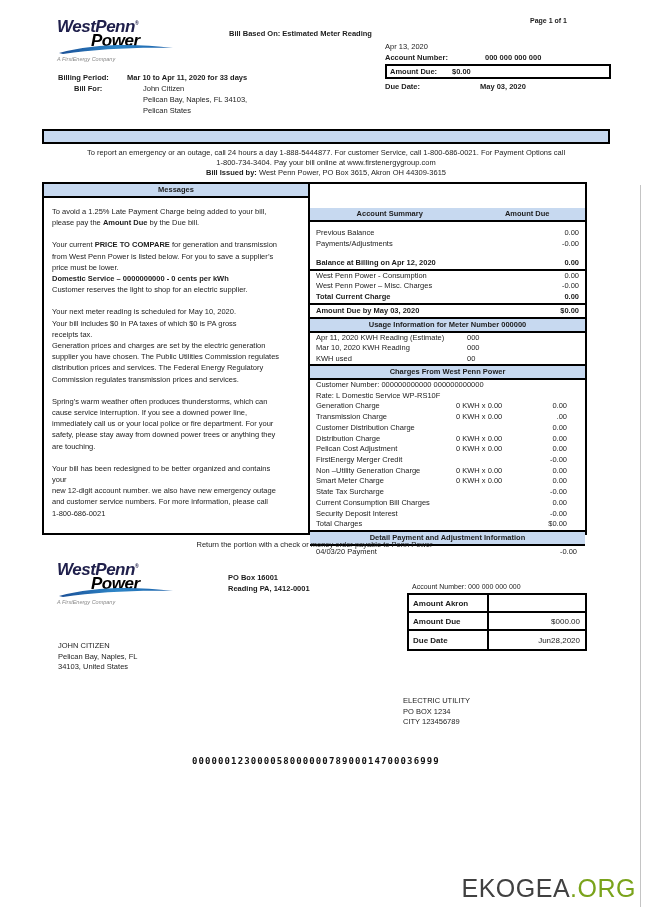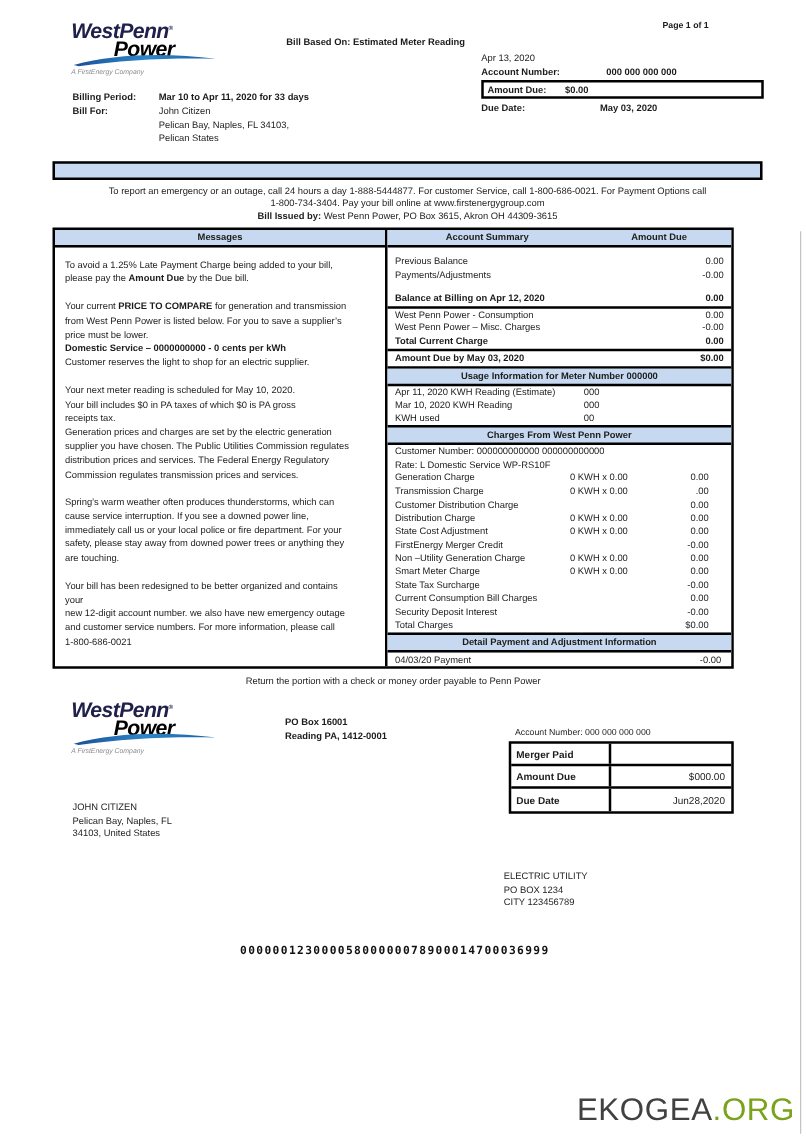--- a/index.html
+++ b/index.html
@@ -21,35 +21,35 @@
   .page-indicator { position:absolute; left:530px; top:17px; font-size:7px; font-weight:bold; }
   .bill-based-on { position:absolute; left:229px; top:29px; font-size:7.5px; font-weight:bold; }
   .header-right { position:absolute; left:385px; top:41px; width:226px; font-size:7.5px; }
   .hr-row { display:flex; line-height:11px; }
   .hr-label { font-weight:bold; }
   .hr-val { font-weight:bold; }
   .hr-date { font-weight:normal;text-align:right; }
   .w100 { width:100px; } .w95 { width:95px; } .w62 { width:62px; }
   .amount-due-box { border:2px solid #000; padding:0 0 0 3px; margin:1px 0 2px 0; line-height:11px; display:flex; }
   .billing-block { position:absolute; left:58px; top:72px; font-size:7.5px; }
-  .bp-row { display:flex; line-height:11px; }
+  .bp-row { display:flex; line-height:11px;justify-content:flex-end; }
   .bp-label { width:69px; font-weight:bold; }
   .bp-val-bold { font-weight:bold; }
   .bp-lines div { line-height:11px; }
   
   .banner { position:absolute; left:42px; top:129px; width:568px; height:15px; background:#c7d9f0; border:2px solid #000; }
   .contact { position:absolute; left:42px; top:148px; width:568px; text-align:center; font-size:7.5px; line-height:10.2px; }
   .contact b { font-weight:bold; }
   
   .main-table { position:absolute; left:42px; top:182px; width:545px; height:353px; border:2px solid #000; display:flex; }
   .col-left { width:266px; border-right:2px solid #000; display:flex; flex-direction:column; }
   .col-right { flex:1; display:flex; flex-direction:column; }
   .section-header { background:#c7d9f0; font-weight:bold; text-align:center; font-size:7.5px; line-height:8px; padding:2px 0; border-bottom:2px solid #000; }
   .bt { border-top:2px solid #000; }
-  .right-header { display:flex; }
+  .right-header { display:flex;margin-top:24px; }
   .hdr-as { width:58%; } .hdr-ad { flex:1; }
   .messages-body { padding:8px 8px 0 8px; }
   .msg { font-size:7.5px; line-height:11.2px; margin-bottom:11px; white-space:pre-line; }
   .msg b { font-weight:bold; }
   .msg-bold-line { font-weight:bold; }
   .summary-body { padding-top:6px; }
   .srow { display:flex; justify-content:space-between; padding:0 6px; font-size:7.5px; line-height:10.8px; }
   .srow.bold { font-weight:bold; }
   .srow.tall { line-height:12px; }
   .rule-b { border-bottom:2px solid #000; }
@@ -251,21 +251,21 @@
             <span class="clabel">Customer Distribution Charge</span>
             <span class="ccalc"></span>
             <span class="camt">0.00</span>
           </div>
         <div class="crow">
             <span class="clabel">Distribution Charge</span>
             <span class="ccalc">0 KWH x 0.00</span>
             <span class="camt">0.00</span>
           </div>
         <div class="crow">
-            <span class="clabel">State Cost Adjustment</span>
+            <span class="clabel">Pelican Cost Adjustment</span>
             <span class="ccalc">0 KWH x 0.00</span>
             <span class="camt">0.00</span>
           </div>
         <div class="crow">
             <span class="clabel">FirstEnergy Merger Credit</span>
             <span class="ccalc"></span>
             <span class="camt">-0.00</span>
           </div>
         <div class="crow">
             <span class="clabel">Non –Utility Generation Charge</span>
@@ -320,21 +320,21 @@
 
   <div class="pobox-block">
     <div>PO Box 16001</div>
     <div>Reading PA, 1412-0001</div>
   </div>
 
   <div class="stub-account">Account Number: 000 000 000 000</div>
 
   <div class="stub-table">
     <div class="strow">
-      <span class="stlabel">Merger Paid</span>
+      <span class="stlabel">Amount Akron</span>
       <span class="stvalue"></span>
     </div>
     <div class="strow">
       <span class="stlabel">Amount Due</span>
       <span class="stvalue">$000.00</span>
     </div>
     <div class="strow">
       <span class="stlabel">Due Date</span>
       <span class="stvalue">Jun28,2020</span>
     </div>

